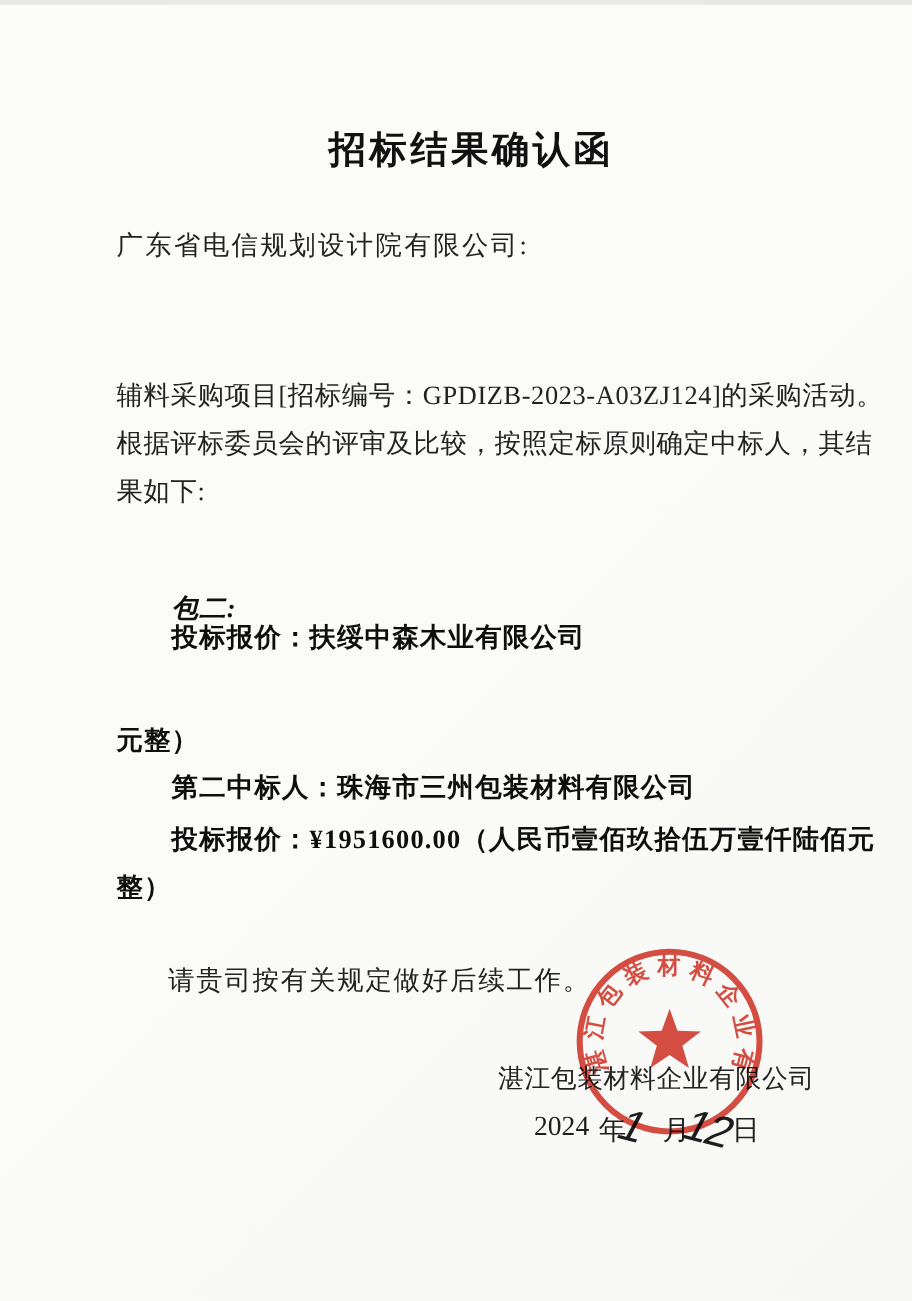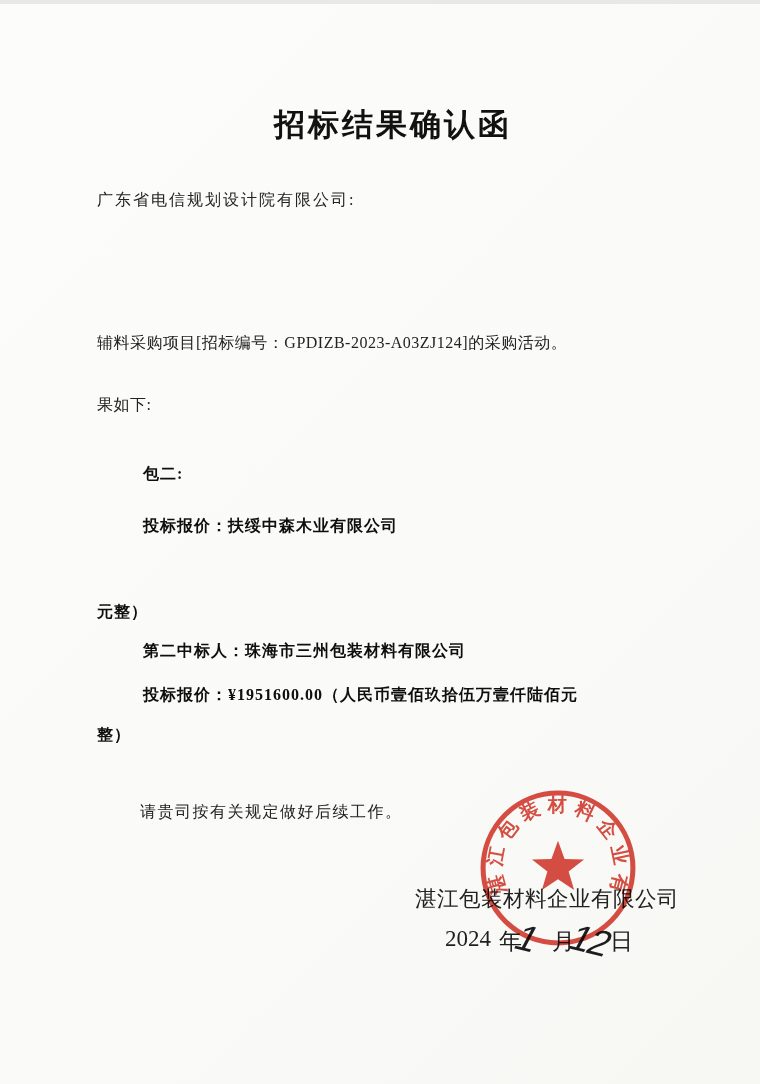--- a/index.html
+++ b/index.html
@@ -23,32 +23,32 @@
     transform: translateX(13px);
     font-size: 31px;
     font-weight: 700;
     letter-spacing: 3px;
     color: #111;
     font-family: "Liberation Sans", sans-serif;
   }
   .doc-line {
     position: absolute;
     white-space: pre;
-    font-size: 16px;
+    font-size: 22px;
     letter-spacing: 0.5px;
     color: #222;
   }
   .addressee { top: 186px; left: 97px; letter-spacing: 2px; }
   .p-line-0 { top: 232px; left: 143px; }
   .p-line-1 { top: 271px; left: 97px; }
-  .p-line-2 { top: 329px; left: 97px; }
+  .p-line-2 { top: 311px; left: 97px; }
   .p-line-3 { top: 351px; left: 97px; }
   .p-line-4 { top: 391px; left: 97px; }
   .bold-line { font-weight: 700; color: #0e0e0e; letter-spacing: 1px; }
-  .r-line-0 { top: 460px; left: 143px; }
+  .r-line-0 { top: 488px; left: 143px; font-style: italic; }
   .r-line-1 { top: 512px; left: 143px; }
   .r-line-2 { top: 556px; left: 143px; }
   .r-line-3 { top: 598px; left: 97px; }
   .r-line-4 { top: 637px; left: 143px; }
   .r-line-5 { top: 681px; left: 143px; }
   .r-line-6 { top: 721px; left: 97px; }
   .closing { top: 798px; left: 140px; letter-spacing: 1.5px; }
   .sig-company { top: 880px; left: 415px; font-size: 21.5px; letter-spacing: 0.5px; }
   .date-row { position: absolute; top: 922px; left: 0; width: 100%; height: 40px; font-size: 23px; }
   .date-piece { position: absolute; top: 0; white-space: pre; text-align: center; }
@@ -82,20 +82,21 @@
 </head>
 <body>
 
 <div class="page">
 
   <div class="doc-title">招标结果确认函</div>
 
   <div class="doc-line addressee">广东省电信规划设计院有限公司:</div>
 
   <div class="doc-line p-line-2">辅料采购项目[招标编号：GPDIZB-2023-A03ZJ124]的采购活动。</div>
+  <div class="doc-line p-line-3">根据评标委员会的评审及比较，按照定标原则确定中标人，其结</div>
   <div class="doc-line p-line-4">果如下:</div>
 
   <div class="doc-line bold-line r-line-0">包二:</div>
   <div class="doc-line bold-line r-line-1">投标报价：扶绥中森木业有限公司</div>
   <div class="doc-line bold-line r-line-3">元整）</div>
   <div class="doc-line bold-line r-line-4">第二中标人：珠海市三州包装材料有限公司</div>
   <div class="doc-line bold-line r-line-5">投标报价：¥1951600.00（人民币壹佰玖拾伍万壹仟陆佰元</div>
   <div class="doc-line bold-line r-line-6">整）</div>
 
   <div class="doc-line closing">请贵司按有关规定做好后续工作。</div>

